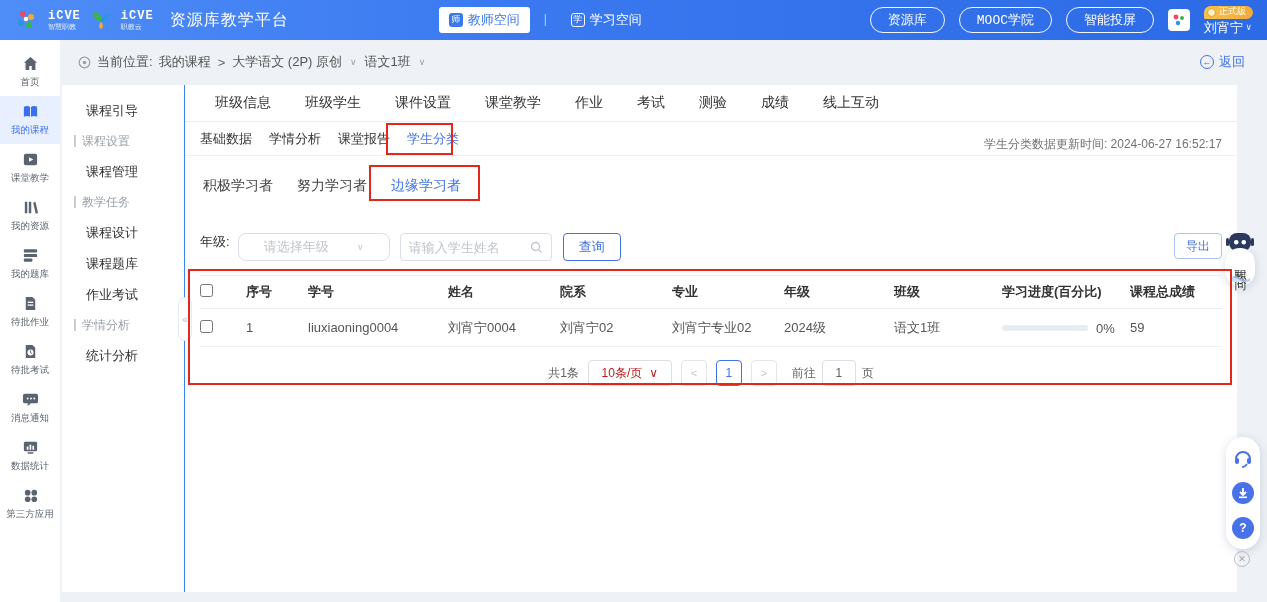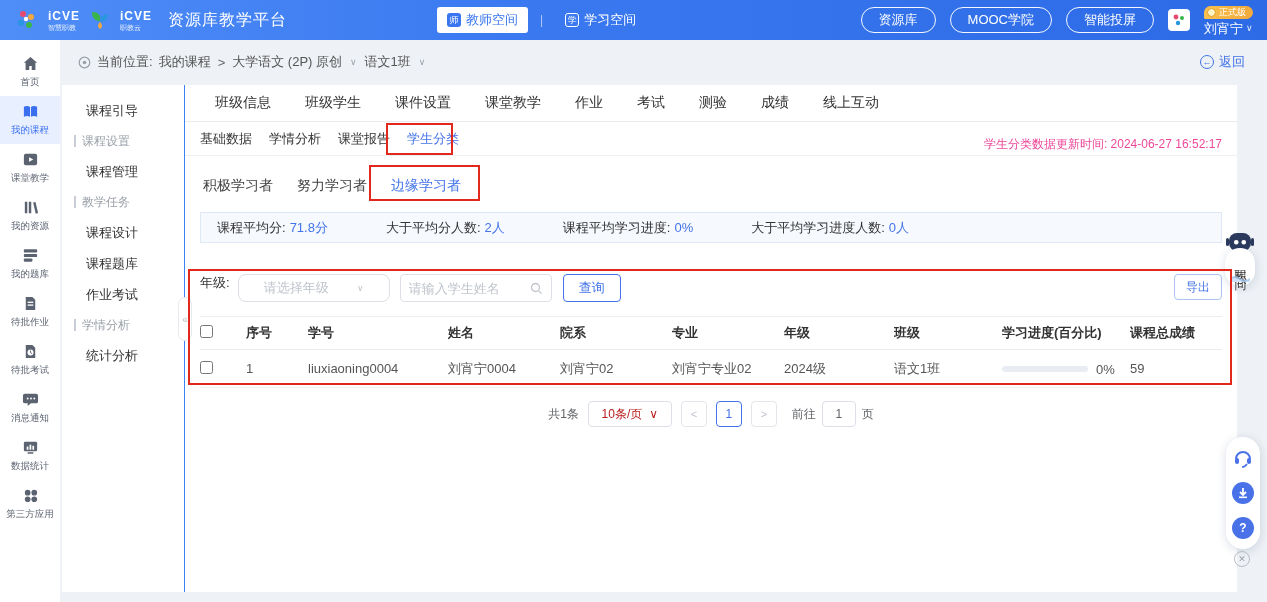--- a/index.html
+++ b/index.html
@@ -2,21 +2,21 @@
 <html><head>
 <meta charset="utf-8">
 <style>
   * { margin:0; padding:0; box-sizing:border-box; }
   body { font-family:"Liberation Sans","DejaVu Sans",sans-serif; }
   .page { position:relative; width:1267px; height:602px; background:#eef1f5; overflow:hidden; }
 
   
   .topbar { position:absolute; left:0; top:0; width:1267px; height:40px;
     background:linear-gradient(90deg,#4f8df8 0%,#3a79f0 40%,#2d6ae6 100%);
-    display:flex; align-items:center; color:#fff; padding:0 14px; z-index:30; }
+    display:flex; align-items:center; color:#fff; padding:0 14px; z-index:30;font-family:Liberation Mono, monospace; }
   .brand { display:flex; align-items:center; gap:8px; }
   .logo-txt { display:flex; flex-direction:column; line-height:1; }
   .logo-txt b { font-size:12px; letter-spacing:1px; }
   .logo-txt i { font-style:normal; font-size:7px; opacity:.9; margin-top:2px; }
   .platform-title { font-size:16px; margin-left:8px; letter-spacing:1px; }
   .space-nav { display:flex; align-items:center; gap:12px; margin-left:150px; font-size:13px; }
   .space { display:flex; align-items:center; gap:5px; padding:4px 10px; border-radius:3px; cursor:pointer; }
   .space.active { background:#fff; color:#3a76f0; }
   .mini-ic { width:14px; height:14px; border-radius:3px; display:inline-flex; align-items:center; justify-content:center; font-size:9px; line-height:1; }
   .mini-ic.solid { background:#3a76f0; color:#fff; }
@@ -69,21 +69,21 @@
 
   
   .content { position:absolute; left:123px; top:0; width:1052px; height:507px; }
   .tabs-primary { height:37px; border-bottom:1px solid #e9ebef; display:flex; align-items:center;
     gap:34px; padding-left:30px; font-size:14px; color:#333; }
   .tab1 { cursor:pointer; white-space:nowrap; }
   .tabs-secondary { height:34px; border-bottom:1px solid #eef0f3; display:flex; align-items:center;
     gap:17px; padding:0 15px; font-size:13px; color:#333; }
   .tab2 { cursor:pointer; white-space:nowrap; }
   .tab2.active { color:#4273e8; }
-  .update-time { margin-left:auto; font-size:12px; color:#ec4899;margin-top:12px; }
+  .update-time { margin-left:auto; font-size:12px; color:#737373;margin-top:12px; }
   .category-tabs { margin-top:14px; height:32px; display:flex; align-items:center; gap:24px;
     padding-left:18px; font-size:14px; color:#444;text-align:right; }
   .cat-tab { cursor:pointer; white-space:nowrap; }
   .cat-tab.active { color:#4273e8; }
 
   .stats-bar { margin:10px 15px 0 15px; height:31px; background:#f6f9fe; border:1px solid #dfe8f7;
     display:flex; align-items:center; gap:58px; padding-left:16px; font-size:13px; color:#333; }
   .stat { white-space:nowrap; }
   .stat b { color:#4273e8; font-weight:400; margin-left:4px; }
 
@@ -344,26 +344,20 @@
         <span class="tab2 active">学生分类</span>
         <span class="update-time">学生分类数据更新时间: 2024-06-27 16:52:17</span>
       </div>
 
       <div class="category-tabs">
         <span class="cat-tab">积极学习者</span>
         <span class="cat-tab">努力学习者</span>
         <span class="cat-tab active">边缘学习者</span>
       </div>
 
-      <div class="stats-bar">
-        <span class="stat"><span>课程平均分:</span><b>71.8分</b></span>
-        <span class="stat"><span>大于平均分人数:</span><b>2人</b></span>
-        <span class="stat"><span>课程平均学习进度:</span><b>0%</b></span>
-        <span class="stat"><span>大于平均学习进度人数:</span><b>0人</b></span>
-      </div>
 
       <div class="filter-row">
         <span class="fld-label">年级:</span>
         <div class="select-box">
           <span>请选择年级</span>
           <span class="sel-caret">∨</span>
         </div>
         <div class="input-box">
           <input type="text" placeholder="请输入学生姓名" style="">
           <svg width="13" height="13" viewBox="0 0 13 13">

